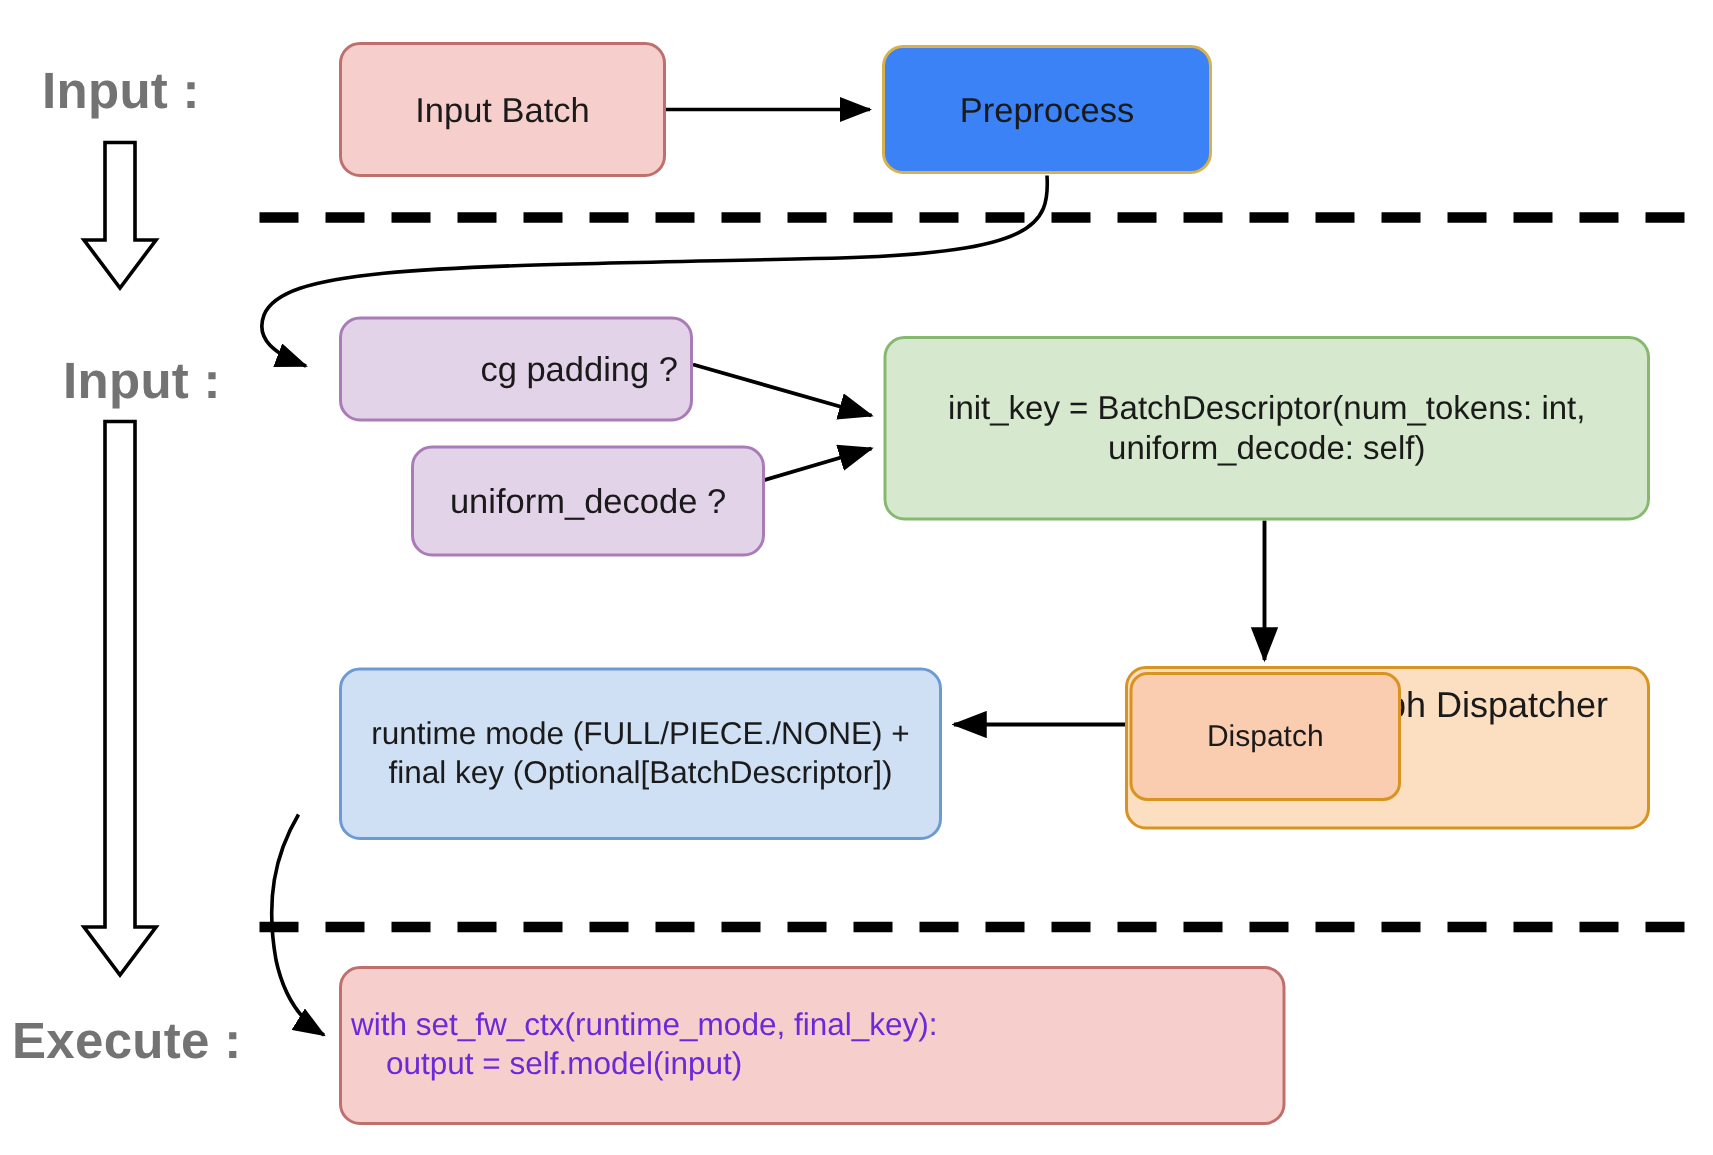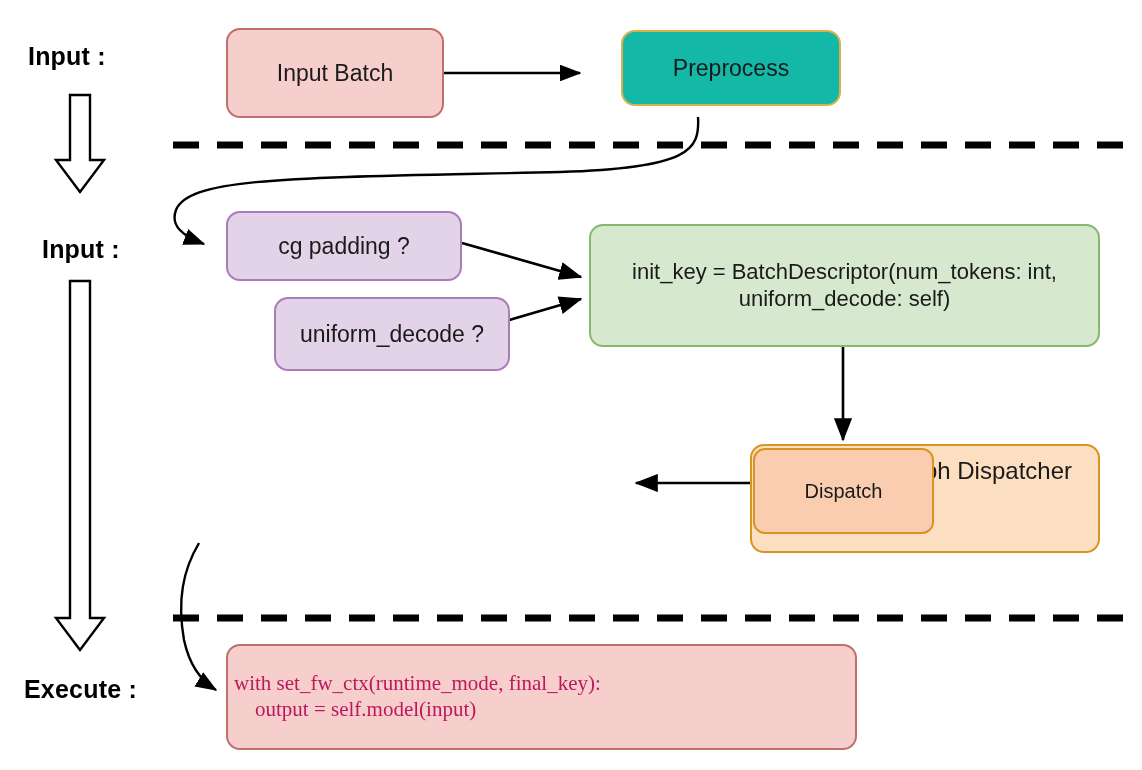--- a/index.html
+++ b/index.html
@@ -9,23 +9,23 @@
     color:#1a1a1a;
     position:relative;
     overflow:hidden;
   }
   #stage{position:absolute;left:0;top:0;width:1142px;height:770px;}
   svg#wires{position:absolute;left:0;top:0;width:1142px;height:770px;pointer-events:none;}
 
   .stage-label{
     position:absolute;
     font-weight:bold;
-    font-size:25px;
+    font-size:34px;
     letter-spacing:0.2px;
-    color:#000000;
+    color:#737373;
     white-space:nowrap;
   }
 
   .node{
     position:absolute;
     box-sizing:border-box;
     border-radius:14px;
     display:flex;
     align-items:center;
     justify-content:center;
@@ -35,29 +35,29 @@
     border-style:solid;
   }
   .node .txt{display:block;width:100%;padding:0 8px;box-sizing:border-box;}
 
   #input-batch{
     left:226px;top:28px;width:218px;height:90px;
     background:#f6cfcd;border-color:#c0706c;
     font-size:23px;
   }
   #preprocess{
-    left:588px;top:30px;width:220px;height:76px;
-    background:#14b8a6;border-color:#d8b14a;
+    left:588px;top:30px;width:220px;height:86px;
+    background:#3b82f6;border-color:#d8b14a;
     font-size:23px;
-    margin-left:33px;
   }
   #cg-padding{
     left:226px;top:211px;width:236px;height:70px;
     background:#e3d3e9;border-color:#a97cb8;
     font-size:23px;
+    text-align:right;
   }
   #uniform-decode{
     left:226px;top:297px;width:236px;height:74px;
     background:#e3d3e9;border-color:#a97cb8;
     font-size:23px;
     margin-left:48px;
   }
   #init-key{
     left:589px;top:224px;width:511px;height:123px;
     background:#d6e8cd;border-color:#86b96f;
@@ -79,32 +79,32 @@
   #cudagraph-dispatcher .txt{width:auto;padding-right:26px;}
   #dispatch{
     left:753px;top:448px;width:181px;height:86px;
     background:#fbcdb0;border-color:#d99321;
     font-size:20px;
     border-radius:12px;
   }
   #exec-code{
     left:226px;top:644px;width:631px;height:106px;
     background:#f6cfcd;border-color:#c0706c;
-    font-family:Liberation Serif, serif;
+    font-family:Liberation Sans, sans-serif;
     font-size:21px;
     justify-content:center;
     align-items:center;
     white-space:pre;
-    color:#be185d;
+    color:#6d28d9;
   }
   #exec-code .txt{padding-left:6px;text-align:left;}
 
   #label-input{left:28px;top:42px;}
   #label-plan{left:42px;top:235px;}
-  #label-execute{left:24px;top:675px;}
+  #label-execute{left:8px;top:675px;}
 </style>
 </head>
 <body>
 
 <div id="stage">
 
   <svg id="wires" viewBox="0 0 1142 770">
     <defs>
       <marker id="arrowhead" markerWidth="9" markerHeight="7" refX="8.4" refY="3.5" orient="auto">
         <polygon points="0 0, 9 3.5, 0 7" fill="#000"></polygon>
@@ -165,20 +165,23 @@
   </div>
 
   <div class="node" id="uniform-decode">
     <span class="txt">uniform_decode ?</span>
   </div>
 
   <div class="node" id="init-key">
     <span class="txt">init_key = BatchDescriptor(num_tokens: int, uniform_decode: self)</span>
   </div>
 
+  <div class="node" id="runtime-mode">
+    <span class="txt">runtime mode (FULL/PIECE./NONE) + final key (Optional[BatchDescriptor])</span>
+  </div>
 
   <div class="node" id="cudagraph-dispatcher">
     <span class="txt">Cudagraph Dispatcher</span>
   </div>
 
   <div class="node" id="dispatch">
     <span class="txt">Dispatch</span>
   </div>
 
   <div class="node" id="exec-code">

